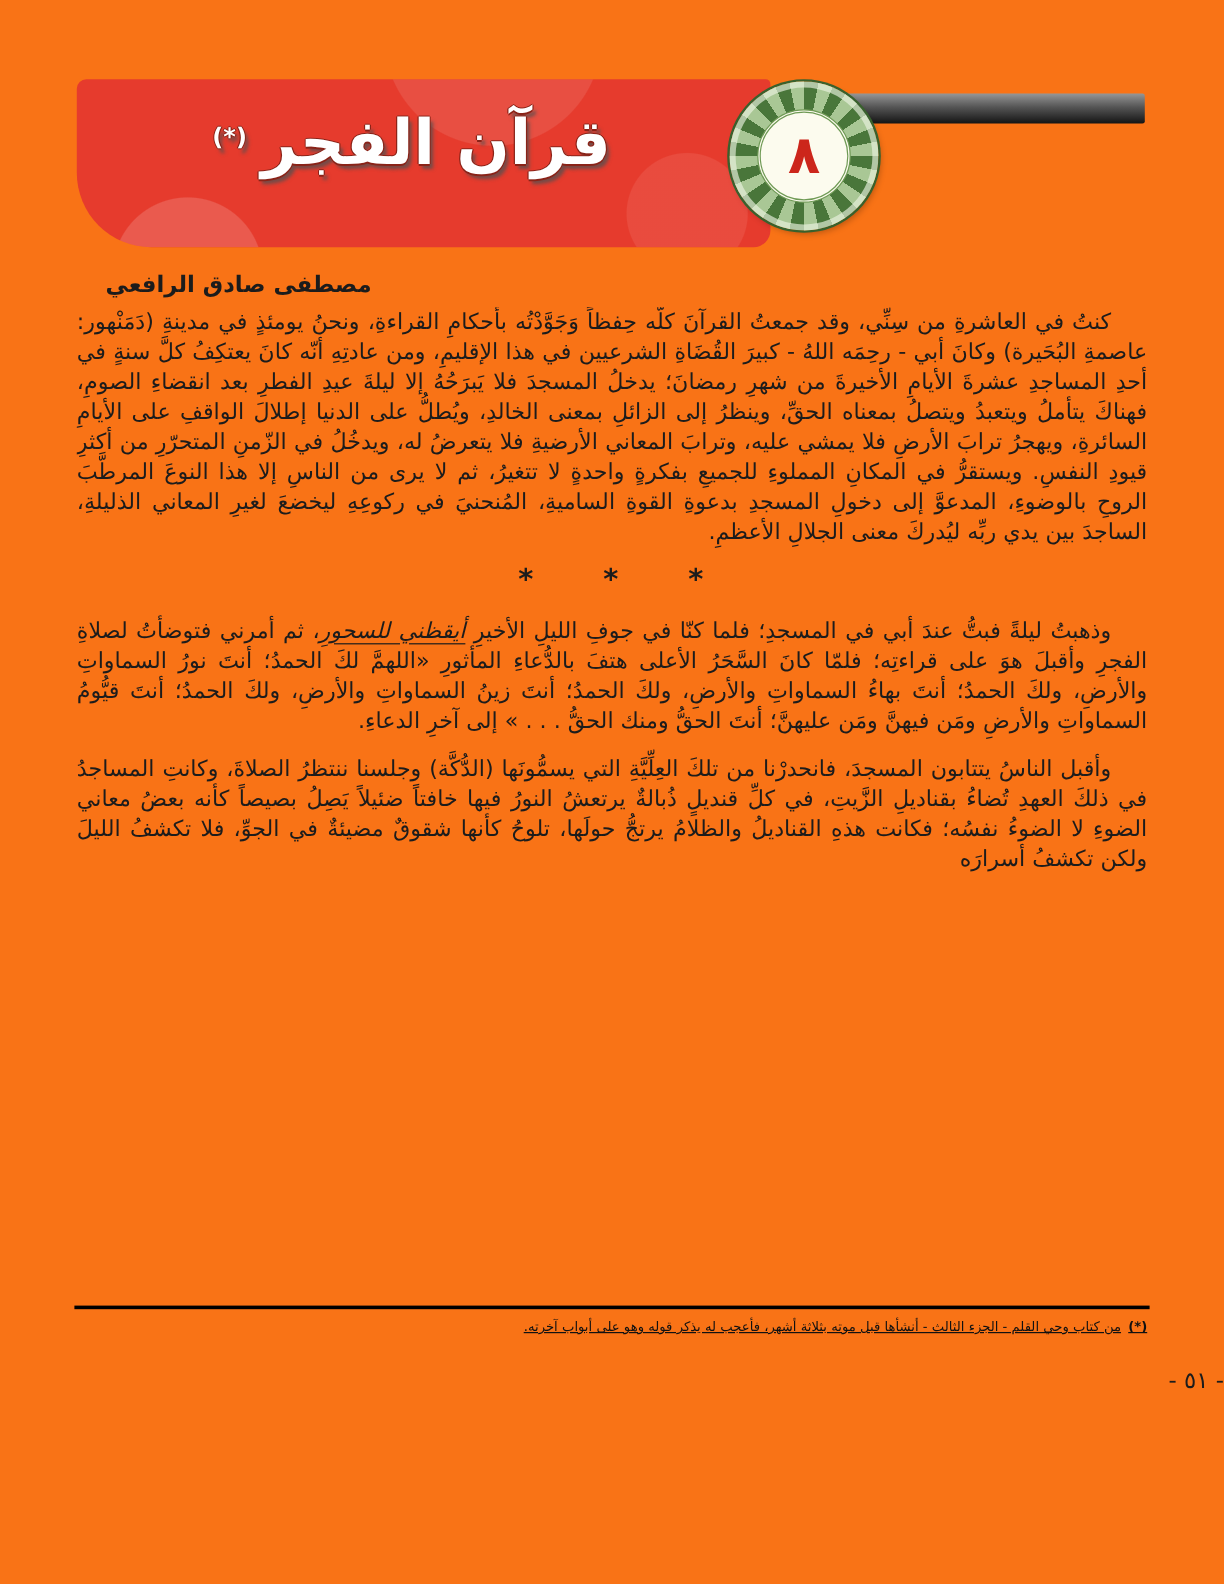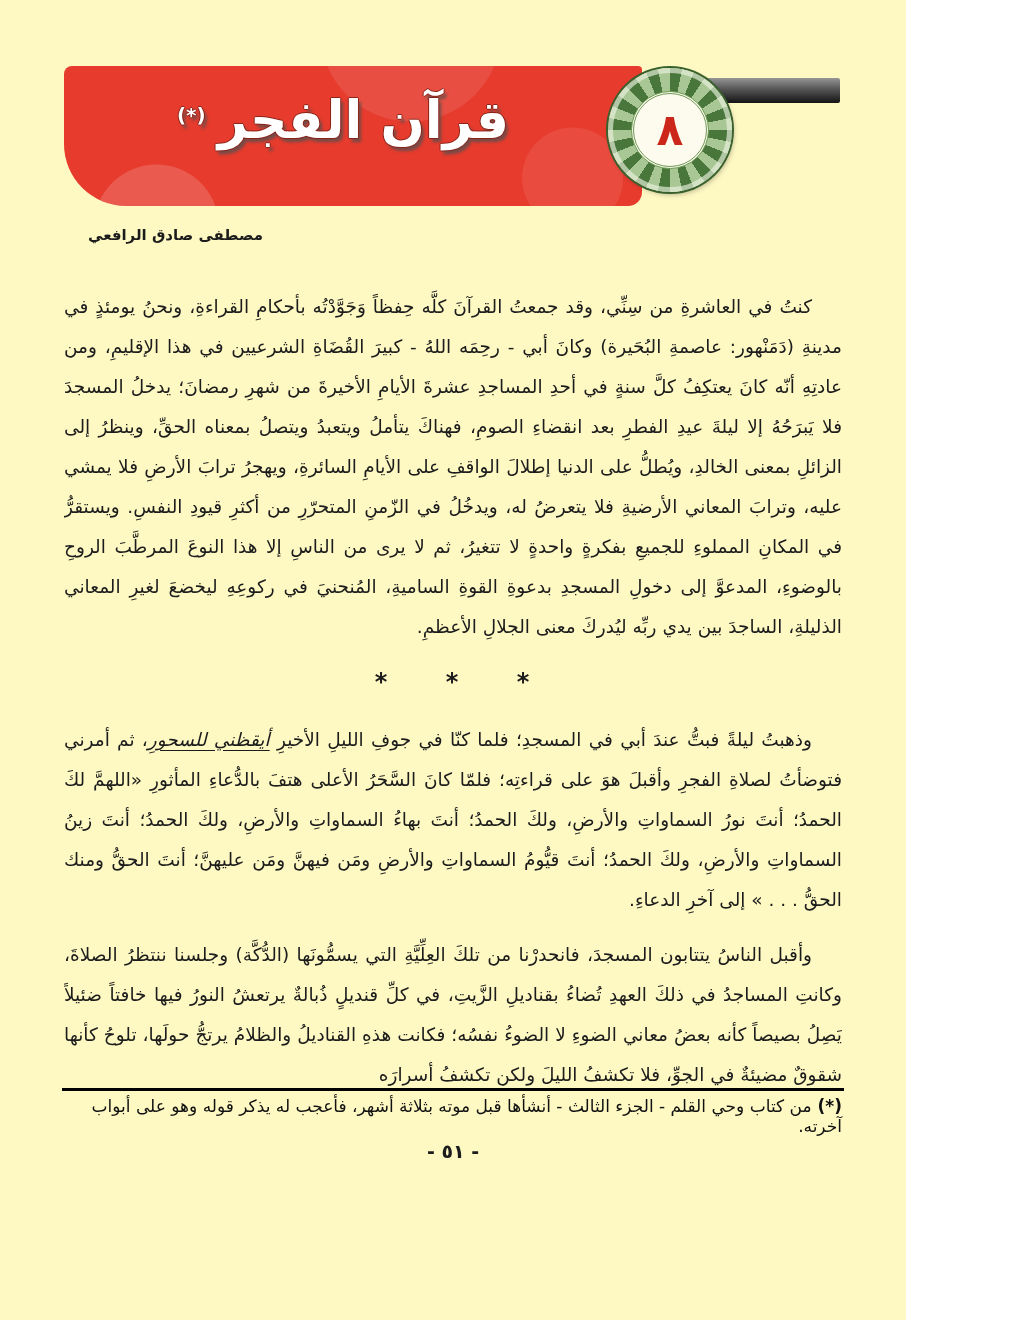--- a/index.html
+++ b/index.html
@@ -1,17 +1,17 @@
 <!DOCTYPE html>
 <html lang="ar"><head>
 <meta charset="utf-8">
 <style>
   html, body { margin:0; padding:0; background:#ffffff; }
   .page {
-    position:relative; width:906px; height:1320px; background:#fef9c3;
+    position:relative; width:1020px; height:1320px; background:#f97316;
     font-family:"DejaVu Sans", sans-serif; color:#1c1c1c; overflow:hidden;
   }
 
   
   .header { position:absolute; top:66px; left:64px; right:64px; height:152px; }
   .dark-bar {
     position:absolute; top:12px; left:548px; right:2px; height:25px;
     background:linear-gradient(180deg,#969696 0%,#555555 45%,#141414 100%);
     border-radius:2px; z-index:1;
   }
@@ -40,44 +40,44 @@
     background:repeating-conic-gradient(from 0deg,#49763a 0deg 11.25deg,#a9c795 11.25deg 22.5deg);
     box-shadow:0 0 0 2px #39612d, inset 0 0 0 5px rgba(235,243,225,0.65), 2px 3px 5px rgba(0,0,0,0.25);
   }
   .medallion-inner {
     position:absolute; inset:23px; border-radius:50%;
     background:#fcfbee; border:3px double #6f9a55;
     display:flex; align-items:center; justify-content:center;
   }
   .lesson-number { font-size:44px; font-weight:bold; color:#cc261b; line-height:1; }
 
-  .author { position:absolute; top:226px; left:88px; font-size:15px; font-weight:bold; direction:rtl; }
+  .author { position:absolute; top:226px; left:88px; font-size:19px; font-weight:bold; direction:rtl; }
 
   
   main {
-    position:absolute; top:287px; left:64px; right:64px; height:812px; overflow:hidden;
-    direction:rtl; text-align:justify; font-size:18.5px; line-height:40px;
+    position:absolute; top:256px; left:64px; right:64px; height:812px; overflow:hidden;
+    direction:rtl; text-align:justify; font-size:18.5px; line-height:25px;
   }
   main p { margin:0 0 15px; text-indent:30px; }
   .separator {
     text-align:center; text-indent:0; font-size:24px; font-weight:bold;
     word-spacing:46px; margin:14px 0 18px; letter-spacing:2px;
   }
   .underlined { text-decoration:underline; text-underline-offset:4px;font-style:italic; }
 
   
   .footer-rule { position:absolute; top:1088px; left:62px; right:62px; border-top:3px solid #000; }
   .footnote {
     position:absolute; top:1096px; left:64px; right:64px;
-    direction:rtl; text-align:right; font-size:17px; line-height:20px; color:#111;
+    direction:rtl; text-align:right; font-size:11px; line-height:20px; color:#111;text-decoration:underline;
   }
   .footnote .marker { margin-left:6px; font-weight:bold; }
   .page-number {
-    position:absolute; top:1140px; left:0; right:0; text-align:center;
-    font-size:19px; font-weight:bold; direction:rtl;
+    position:absolute; top:1140px; left:0; right:0; 
+    font-size:19px; font-weight:normal; direction:rtl;
   }
 </style>
 </head>
 <body>
 
 <div class="page">
 
   <div class="header">
     <div class="dark-bar"></div>
     <div class="red-banner">

